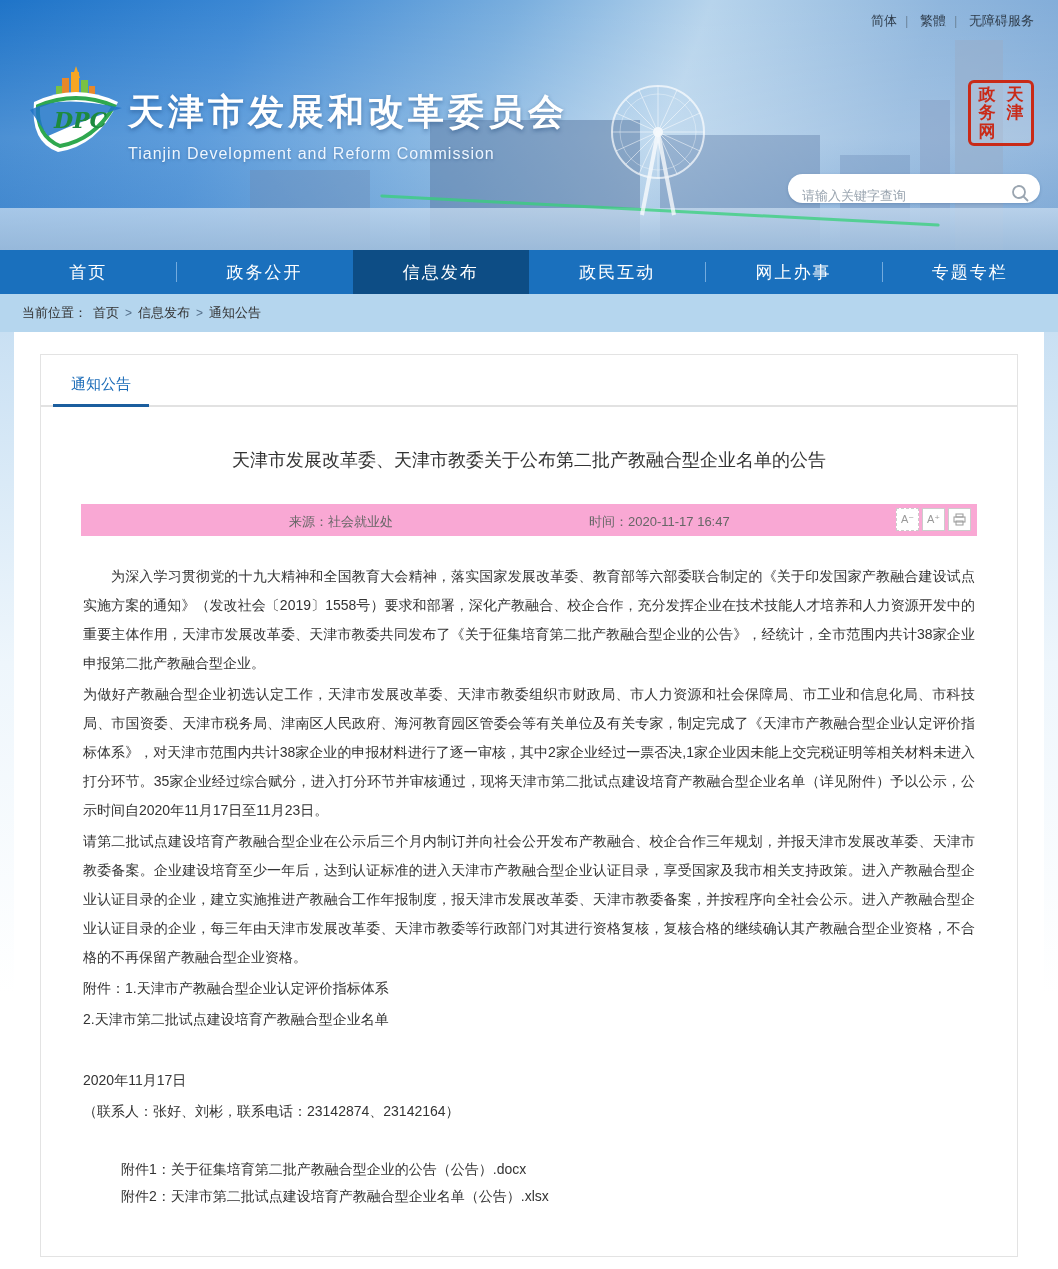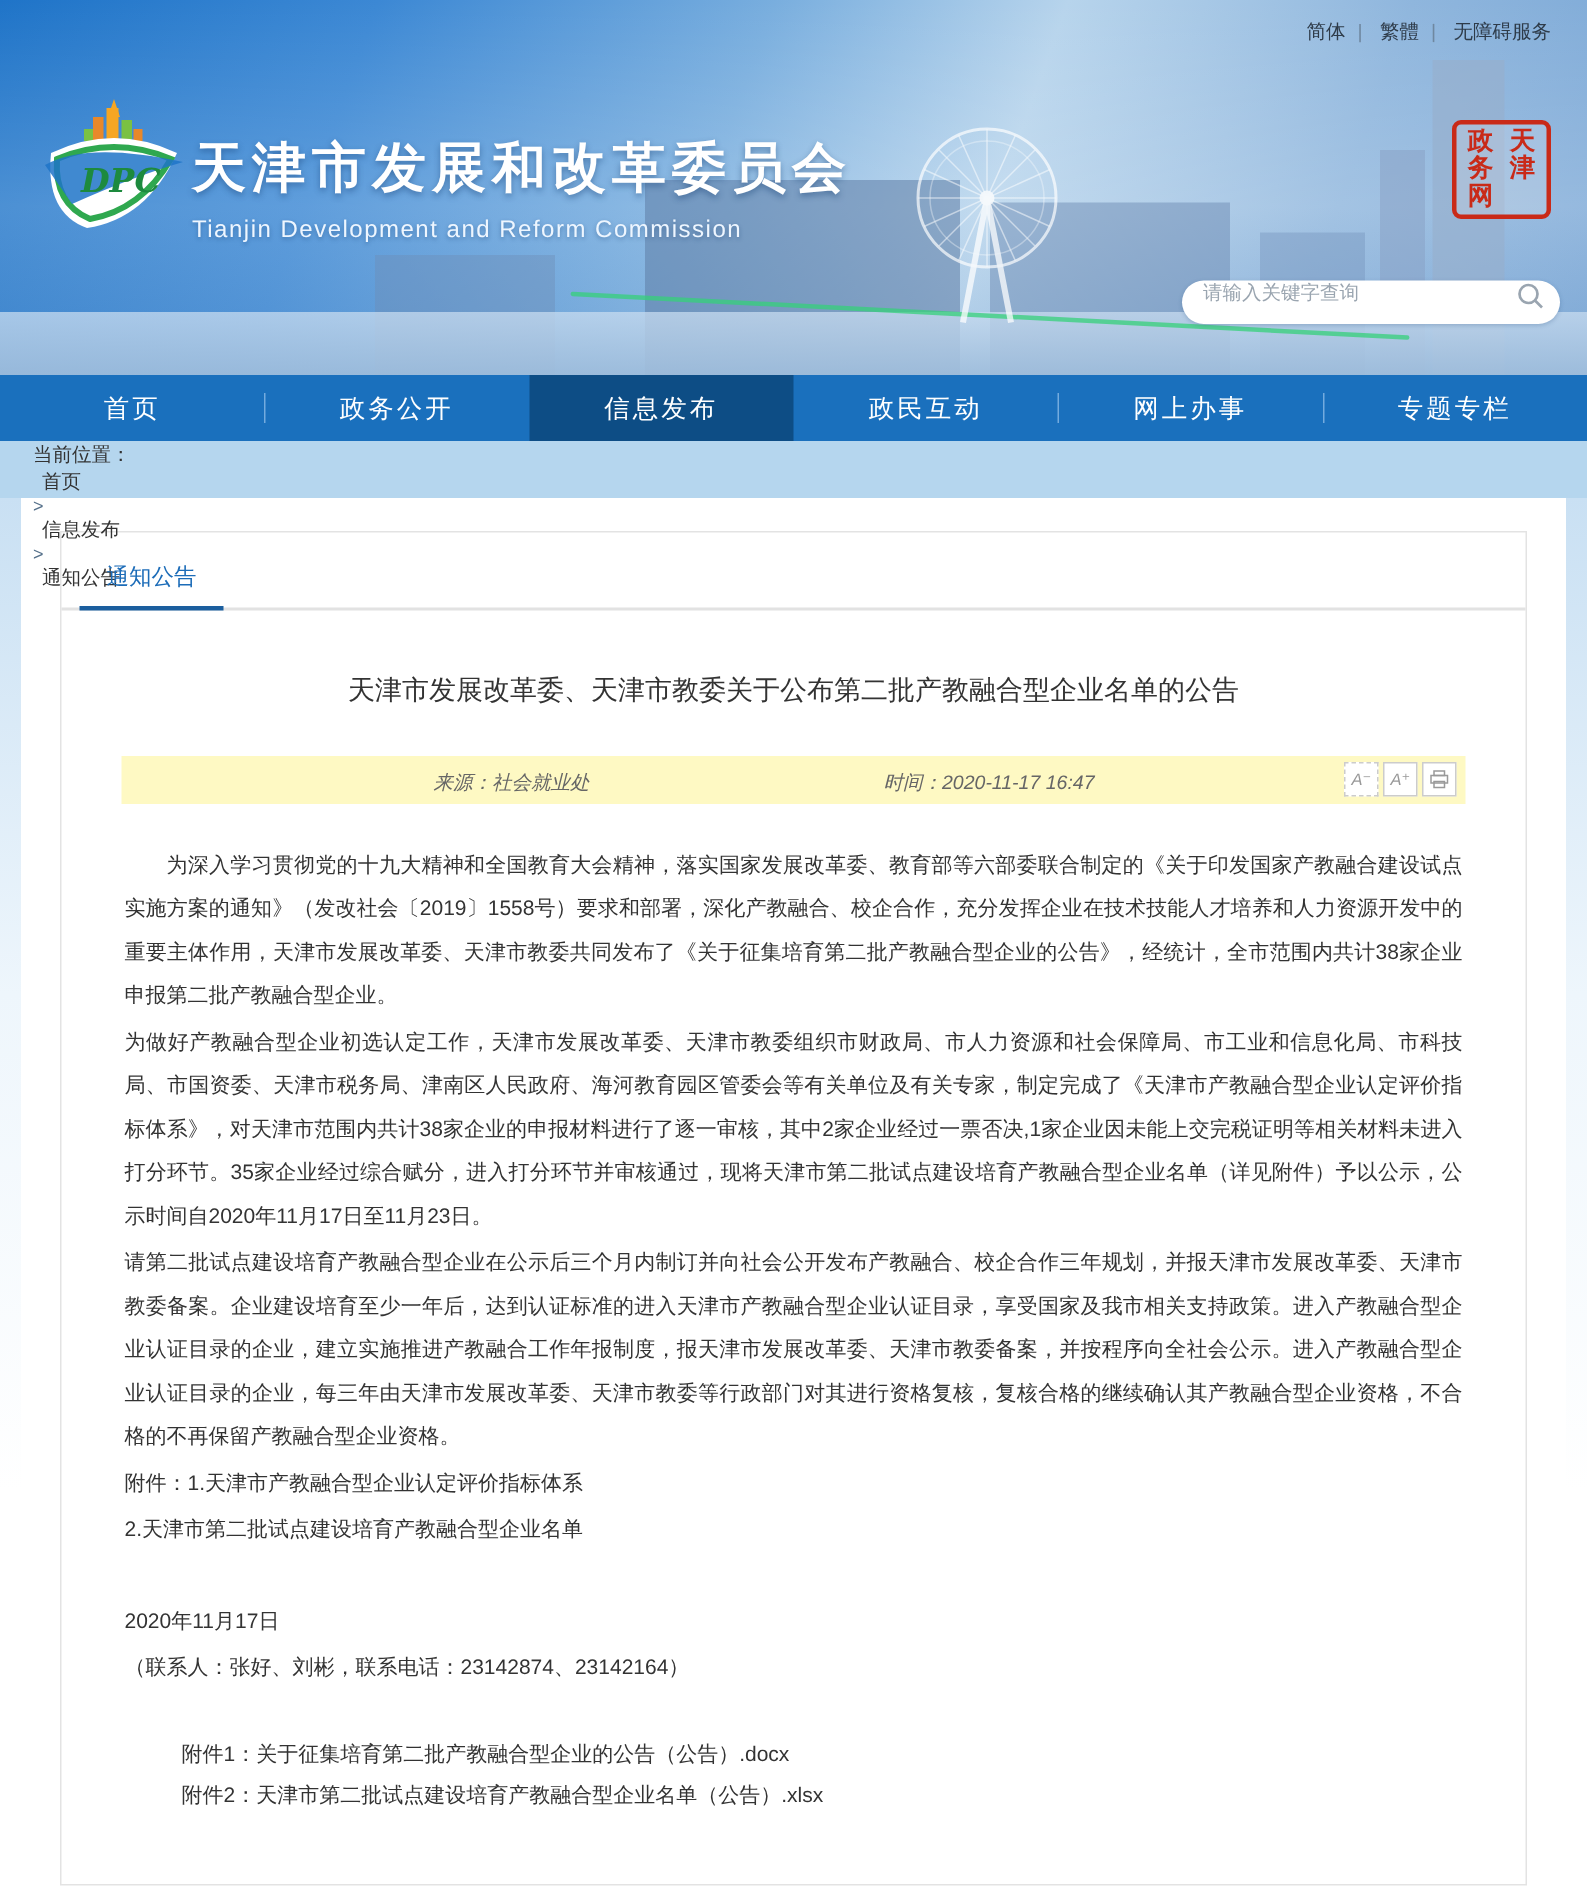--- a/index.html
+++ b/index.html
@@ -25,46 +25,46 @@
   .shoreline { position:absolute; bottom:38px; left:380px; width:560px; height:3px; background:#35d07a; opacity:.75; transform:rotate(3deg); border-radius:2px; }
   .ferris { position:absolute; left:598px; top:70px; opacity:.85; }
   .logo { position:absolute; left:28px; top:64px; }
   .brand { position:absolute; left:128px; top:88px; }
   .brand .cn { font-size:36px; font-weight:bold; color:#fff; letter-spacing:4px; text-shadow:0 2px 4px rgba(20,60,110,.45); }
   .brand .en { margin-top:8px; font-size:16px; color:#eef6ff; letter-spacing:1px; text-shadow:0 1px 3px rgba(20,60,110,.4); }
   .seal { position:absolute; right:24px; top:80px; width:66px; height:66px; border:3px solid #c92a18;
     border-radius:6px; background:rgba(255,245,240,.18); display:grid; grid-template-columns:1fr 1fr; direction:rtl;
     align-items:center; justify-items:center; padding:2px; }
   .seal span { color:#c92a18; font-weight:bold; font-size:17px; font-family:"DejaVu Serif","Liberation Serif",serif; line-height:1; }
-  .searchbox { position:absolute; right:18px; top:187px; width:252px; height:29px; background:#fff;
-    border-radius:15px; display:flex; align-items:flex-start; padding:0 10px 0 14px; box-shadow:0 1px 3px rgba(30,70,120,.25); }
+  .searchbox { position:absolute; right:18px; top:174px; width:252px; height:29px; background:#fff;
+    border-radius:15px; display:flex; align-items:flex-end; padding:0 10px 0 14px; box-shadow:0 1px 3px rgba(30,70,120,.25); }
   .searchbox input { flex:1; border:none; outline:none; font-size:13px; color:#333; background:transparent; }
   .searchbox input::placeholder { color:#9aa5b0; }
 
   
   .nav { display:flex; height:44px; background:#1a70bd; }
   .nav-item { flex:1; display:flex; align-items:center; justify-content:center; color:#fff; font-size:17px;
     letter-spacing:2px; cursor:pointer; position:relative; }
   .nav-item + .nav-item::before { content:""; position:absolute; left:0; top:12px; bottom:12px; width:1px; background:rgba(190,220,250,.55); }
   .nav-item.active { background:#0d4d85; }
   .nav-item.active::before, .nav-item.active + .nav-item::before { display:none; }
 
   
-  .crumbbar { height:38px; background:#b5d6ee; display:flex; padding-left:22px; font-size:13px; color:#333;flex-direction:column; }
+  .crumbbar { height:38px; background:#b5d6ee; display:flex; align-items:center; padding-left:22px; font-size:13px; color:#333; }
   .crumbbar .clink { cursor:pointer; margin:0 6px; }
   .crumbbar .csep { color:#55708a; font-size:12px; }
 
   
   .main { background:linear-gradient(180deg,#c9e0f3 0%,#eef6fc 35%,#ffffff 70%); padding:0 14px 20px; }
   .wrapper { background:#fff; padding:22px 26px 0; }
   .card { border:1px solid #e3e3e3; background:#fff; padding-bottom:46px; }
   .tabs { border-bottom:2px solid #e2e2e2; padding:12px 0 0 12px; }
   .tab { display:inline-block; color:#1c6cb8; font-size:15px; padding:8px 18px 10px; border-bottom:3px solid #1b5e9e; margin-bottom:-2px; cursor:pointer; }
   .art-title { margin-top:40px; text-align:center; font-size:18px; font-weight:normal; color:#333; padding:0 120px; line-height:1.5; }
-  .meta { position:relative; margin:30px 40px 0; height:32px; background:#fef9c3; font-size:13px; color:#666;font-style:italic; }
+  .meta { position:relative; margin:30px 40px 0; height:32px; background:#f9a8d4; font-size:13px; color:#666; }
   .meta .m-src { position:absolute; left:208px; top:9px; }
   .meta .m-time { position:absolute; left:508px; top:9px; }
   .meta .tools { position:absolute; right:6px; top:4px; display:flex; gap:3px; }
   .tools .tool { width:23px; height:23px; border:1px solid #ccc; background:#fff; display:flex; align-items:center;
     justify-content:center; font-size:11px; color:#999; cursor:pointer; }
   .tools .tool.dashed { border-style:dashed; }
   .body-text { margin:26px 42px 0; font-size:14px; color:#333; line-height:29px; text-align:justify; }
   .body-text p { margin:2px 0; }
   .body-text p.indent { text-indent:2em; }
   .body-text p.gap-top { margin-top:32px; }

